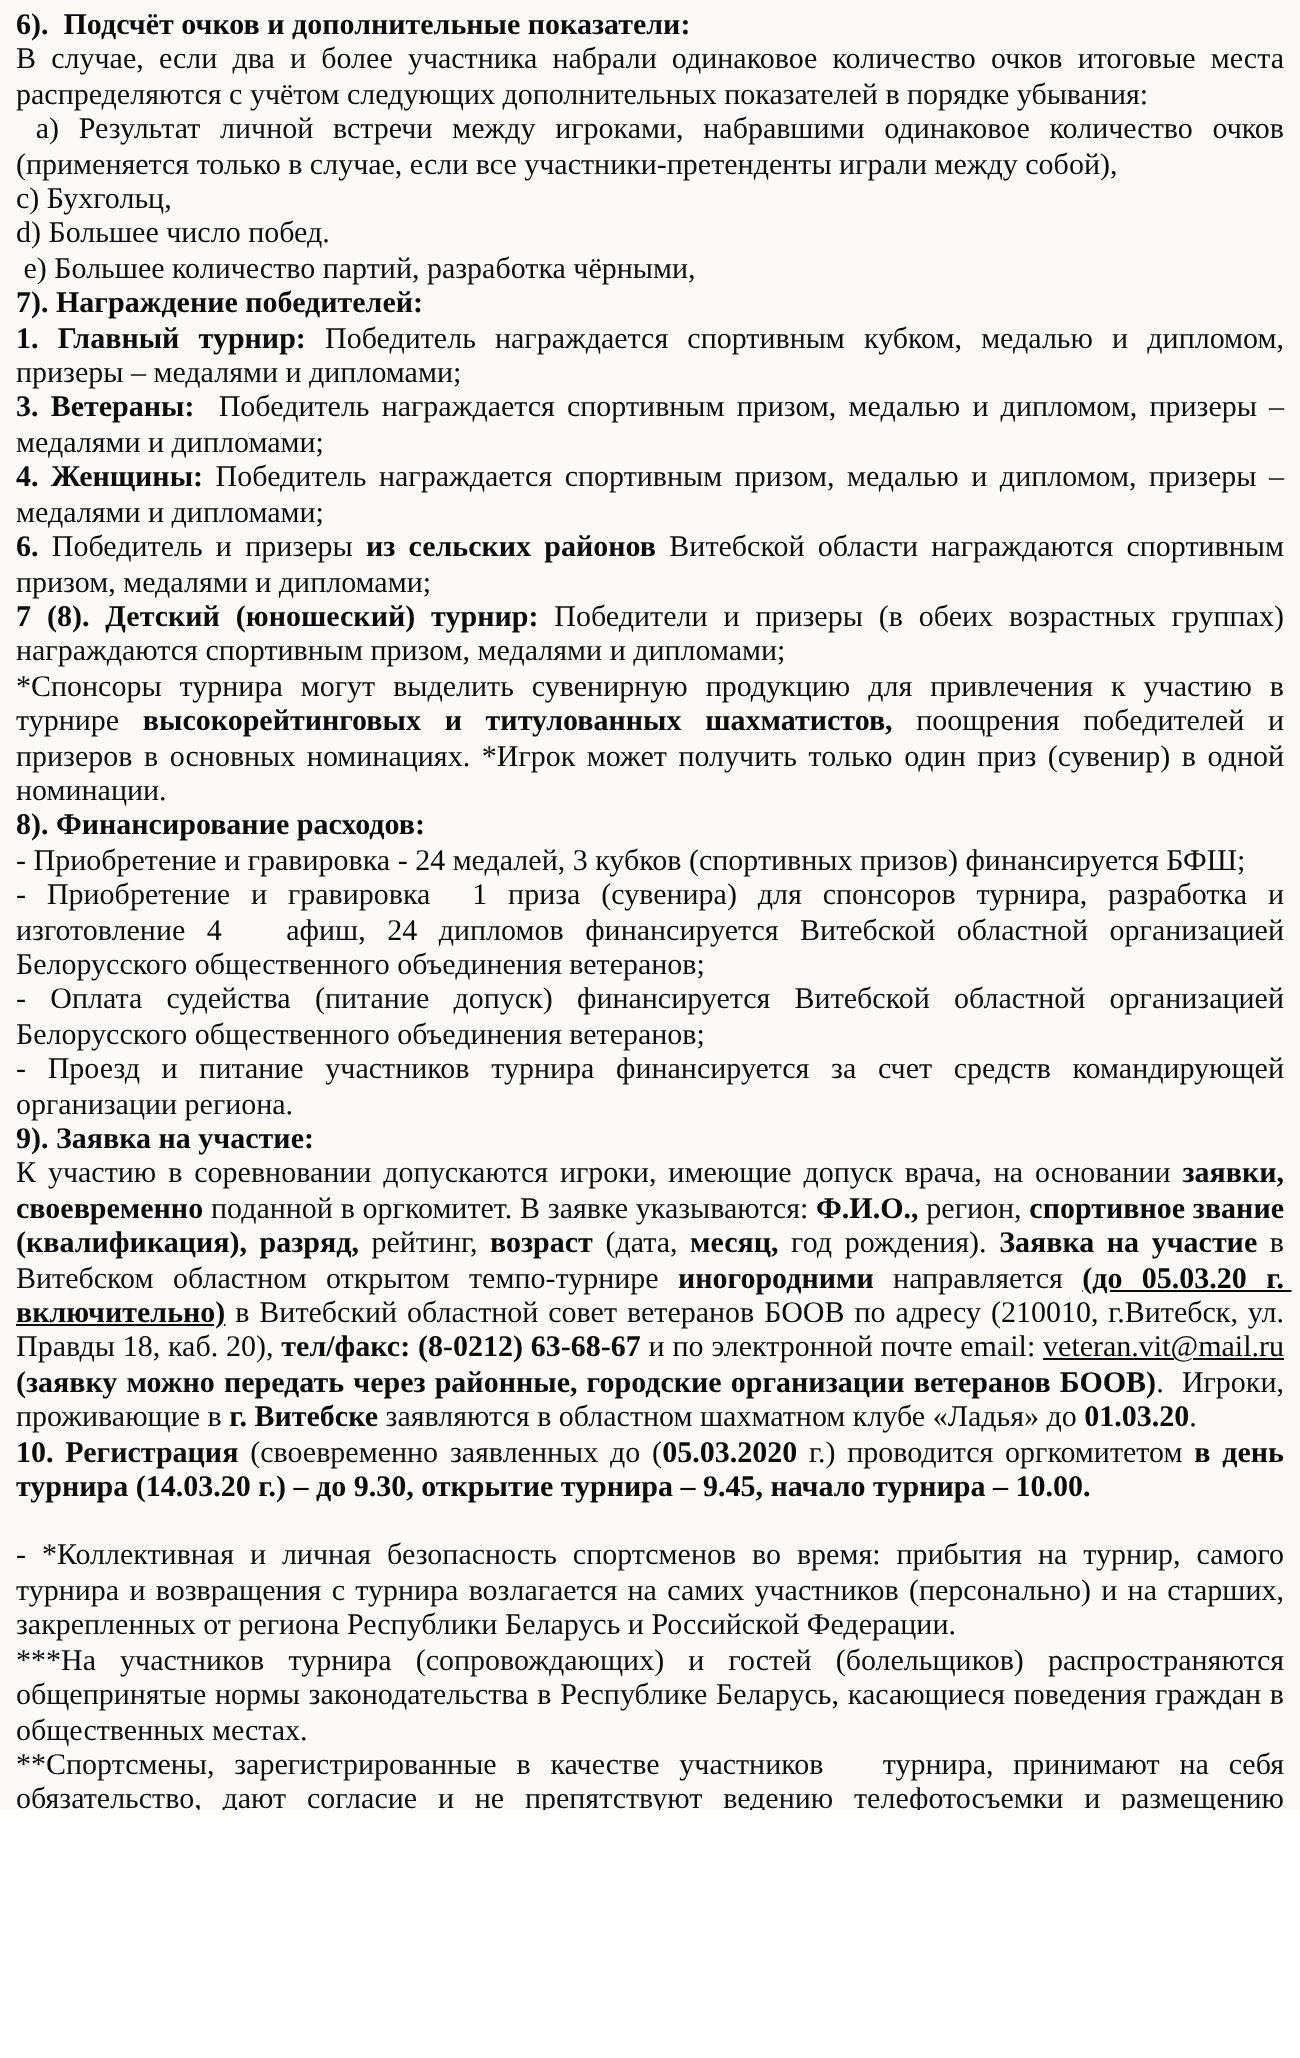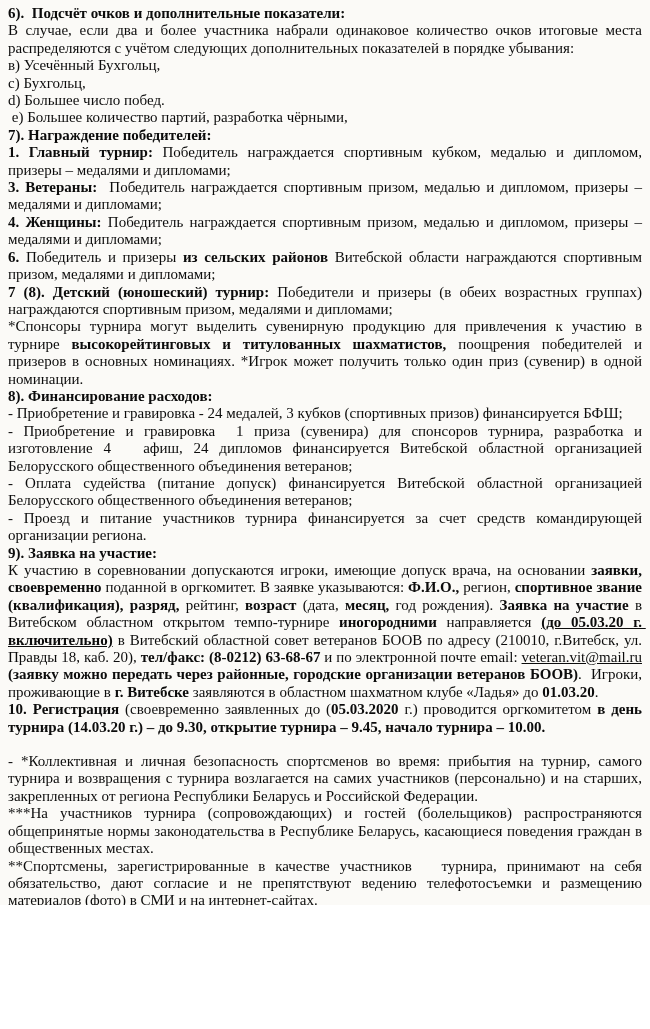--- a/index.html
+++ b/index.html
@@ -23,21 +23,21 @@
   .para.gap { margin-top: 17px; }
   .b { font-weight: bold; }
   .u { text-decoration: underline; }
 </style>
 </head>
 <body>
 
 <div class="page" style="background: rgb(251, 250, 247); color: rgb(12, 12, 12);">
     <div class="para"><span class="b">6).  Подсчёт очков и дополнительные показатели:</span></div>
     <div class="para"><span>В случае, если два и более участника набрали одинаковое количество очков итоговые места распределяются с учётом следующих дополнительных показателей в порядке убывания:</span></div>
-    <div class="para"><span>в) Усечённый Бухгольц,</span></div>
+    <div class="para"><span> а) Результат личной встречи между игроками, набравшими одинаковое количество очков (применяется только в случае, если все участники-претенденты играли между собой),</span></div>
     <div class="para"><span>с) Бухгольц,</span></div>
     <div class="para"><span>d) Большее число побед.</span></div>
     <div class="para"><span> е) Большее количество партий, разработка чёрными,</span></div>
     <div class="para"><span class="b">7). Награждение победителей:</span></div>
     <div class="para"><span class="b">1. Главный турнир:</span><span> Победитель награждается спортивным кубком, медалью и дипломом, призеры – медалями и дипломами;</span></div>
     <div class="para"><span class="b">3. Ветераны:</span><span>  Победитель награждается спортивным призом, медалью и дипломом, призеры – медалями и дипломами;</span></div>
     <div class="para"><span class="b">4. Женщины:</span><span> Победитель награждается спортивным призом, медалью и дипломом, призеры – медалями и дипломами;</span></div>
     <div class="para"><span class="b">6.</span><span> Победитель и призеры </span><span class="b">из сельских районов</span><span> Витебской области награждаются спортивным призом, медалями и дипломами;</span></div>
     <div class="para"><span class="b">7 (8). Детский (юношеский) турнир:</span><span> Победители и призеры (в обеих возрастных группах) награждаются спортивным призом, медалями и дипломами;</span></div>
     <div class="para"><span>*Спонсоры турнира могут выделить сувенирную продукцию для привлечения к участию в турнире </span><span class="b">высокорейтинговых и титулованных шахматистов,</span><span> поощрения победителей и призеров в основных номинациях. *Игрок может получить только один приз (сувенир) в одной номинации.</span></div>

